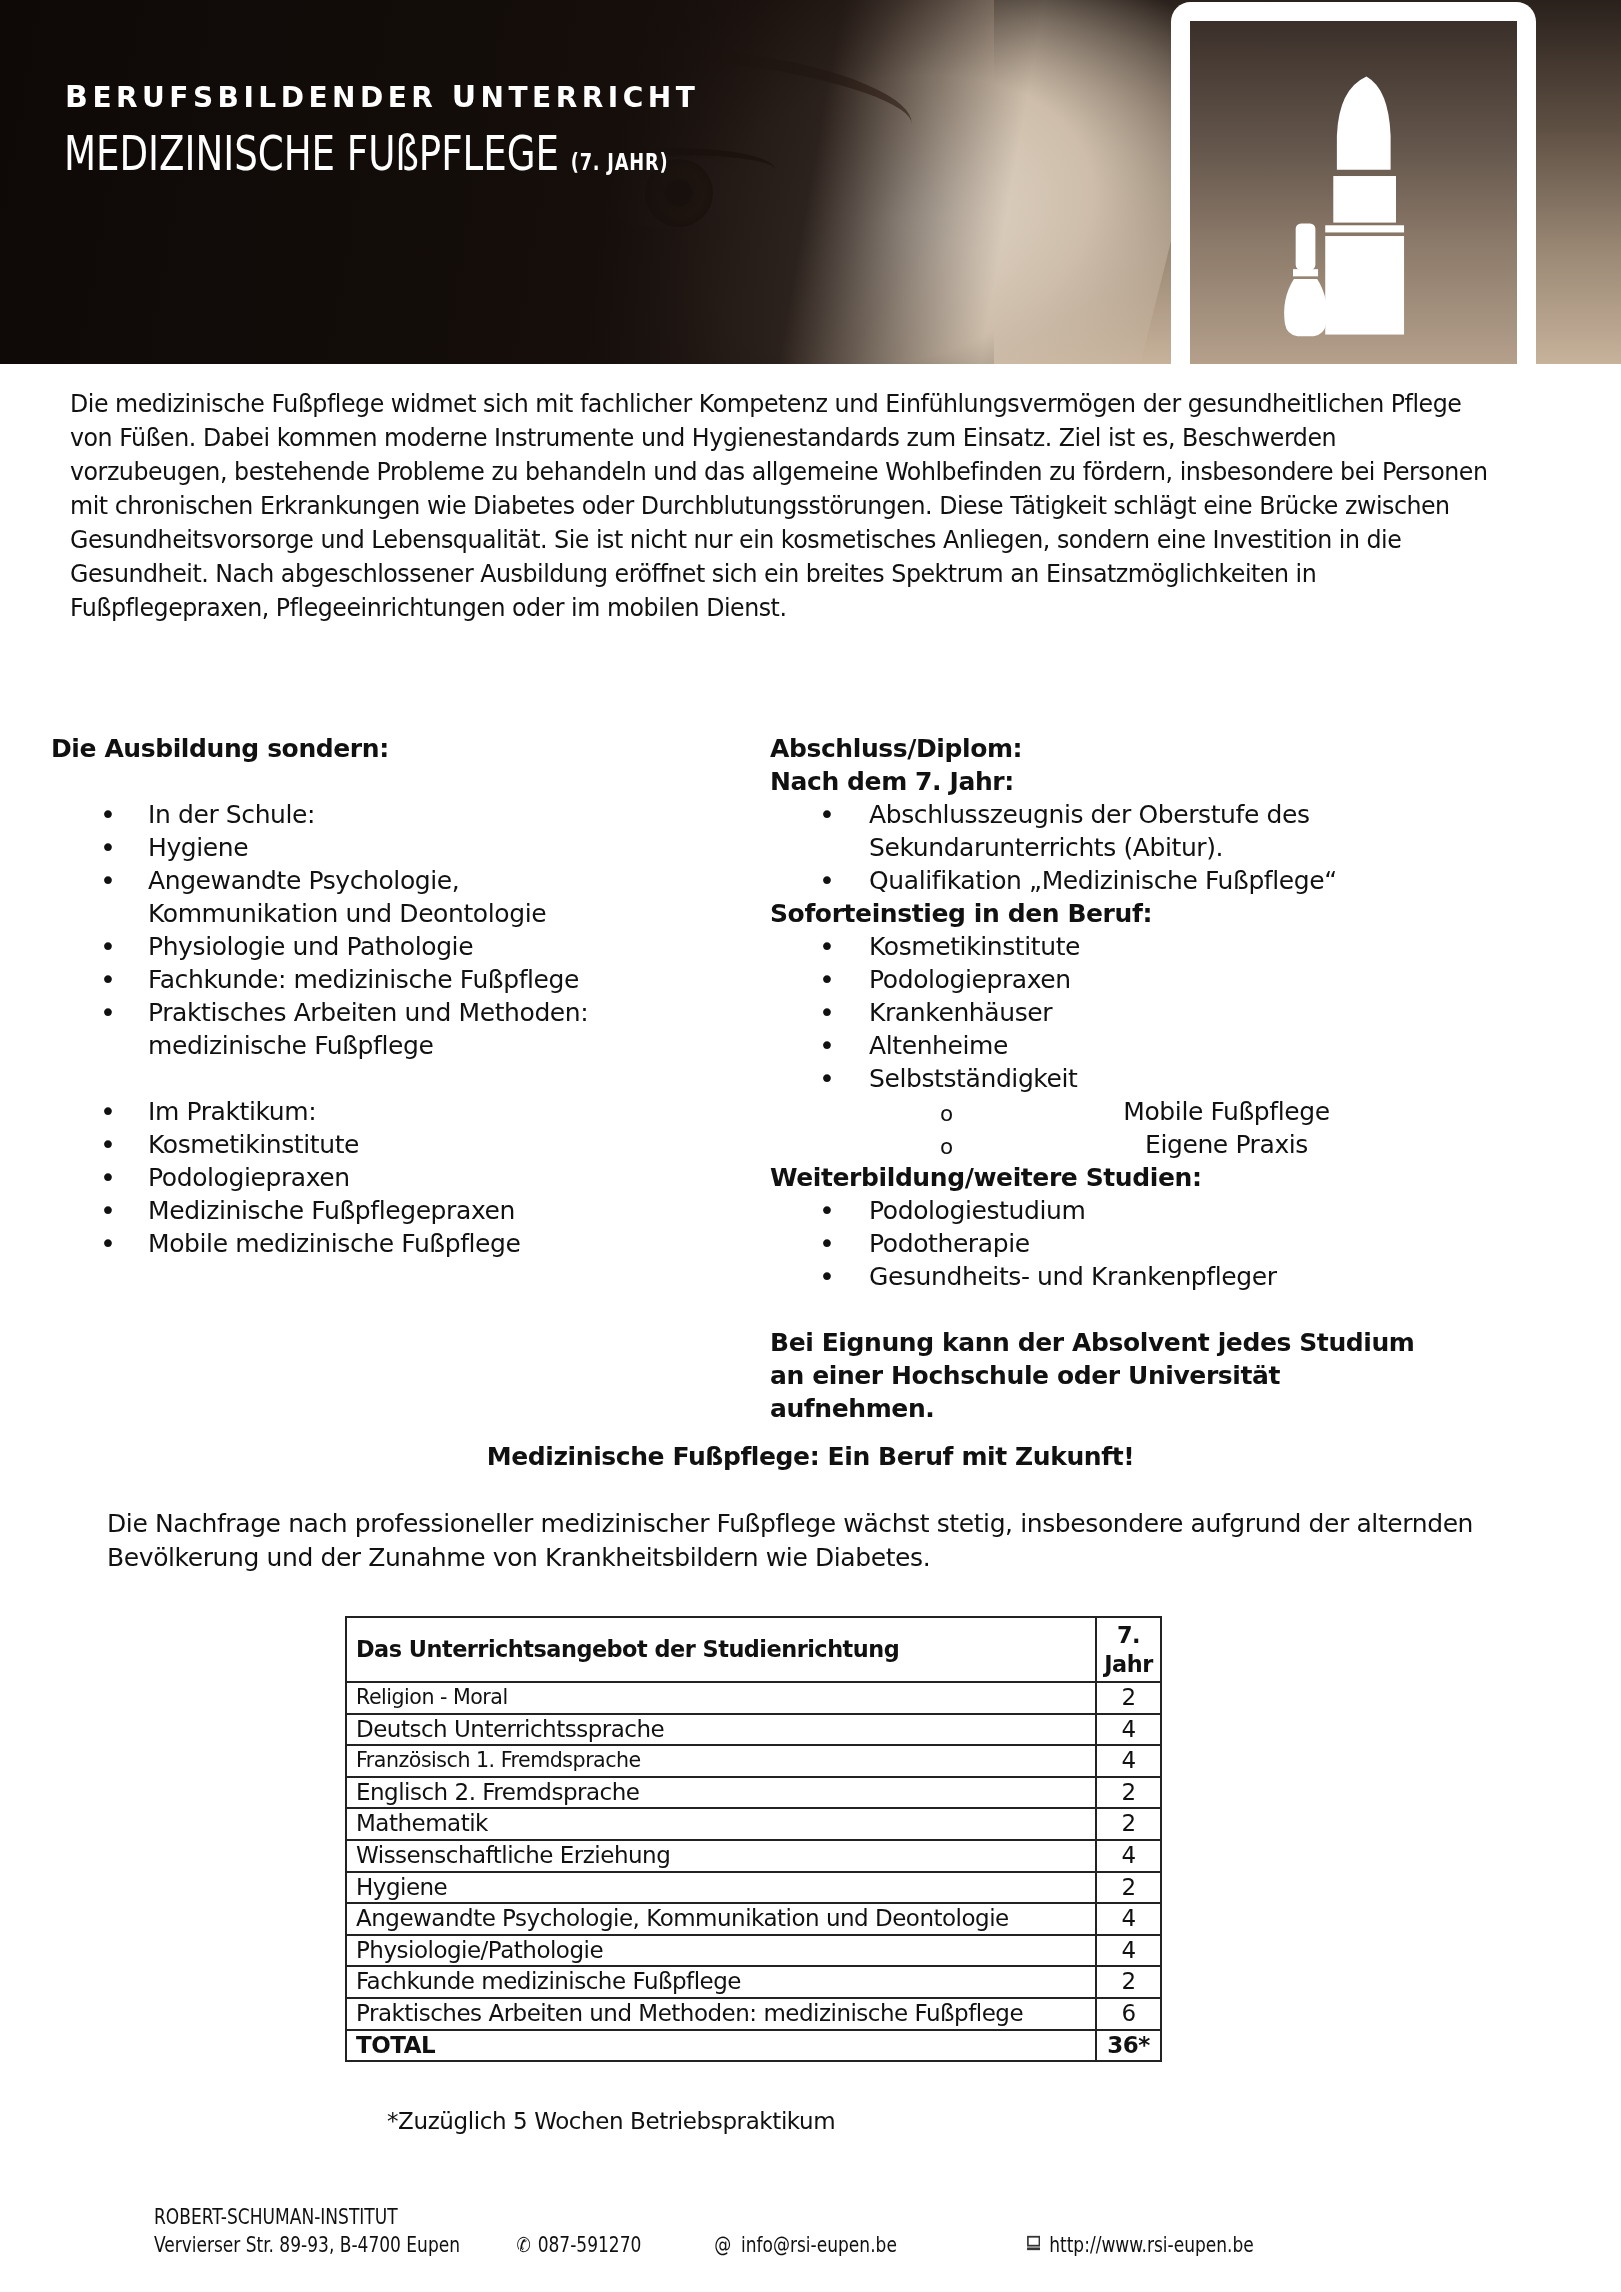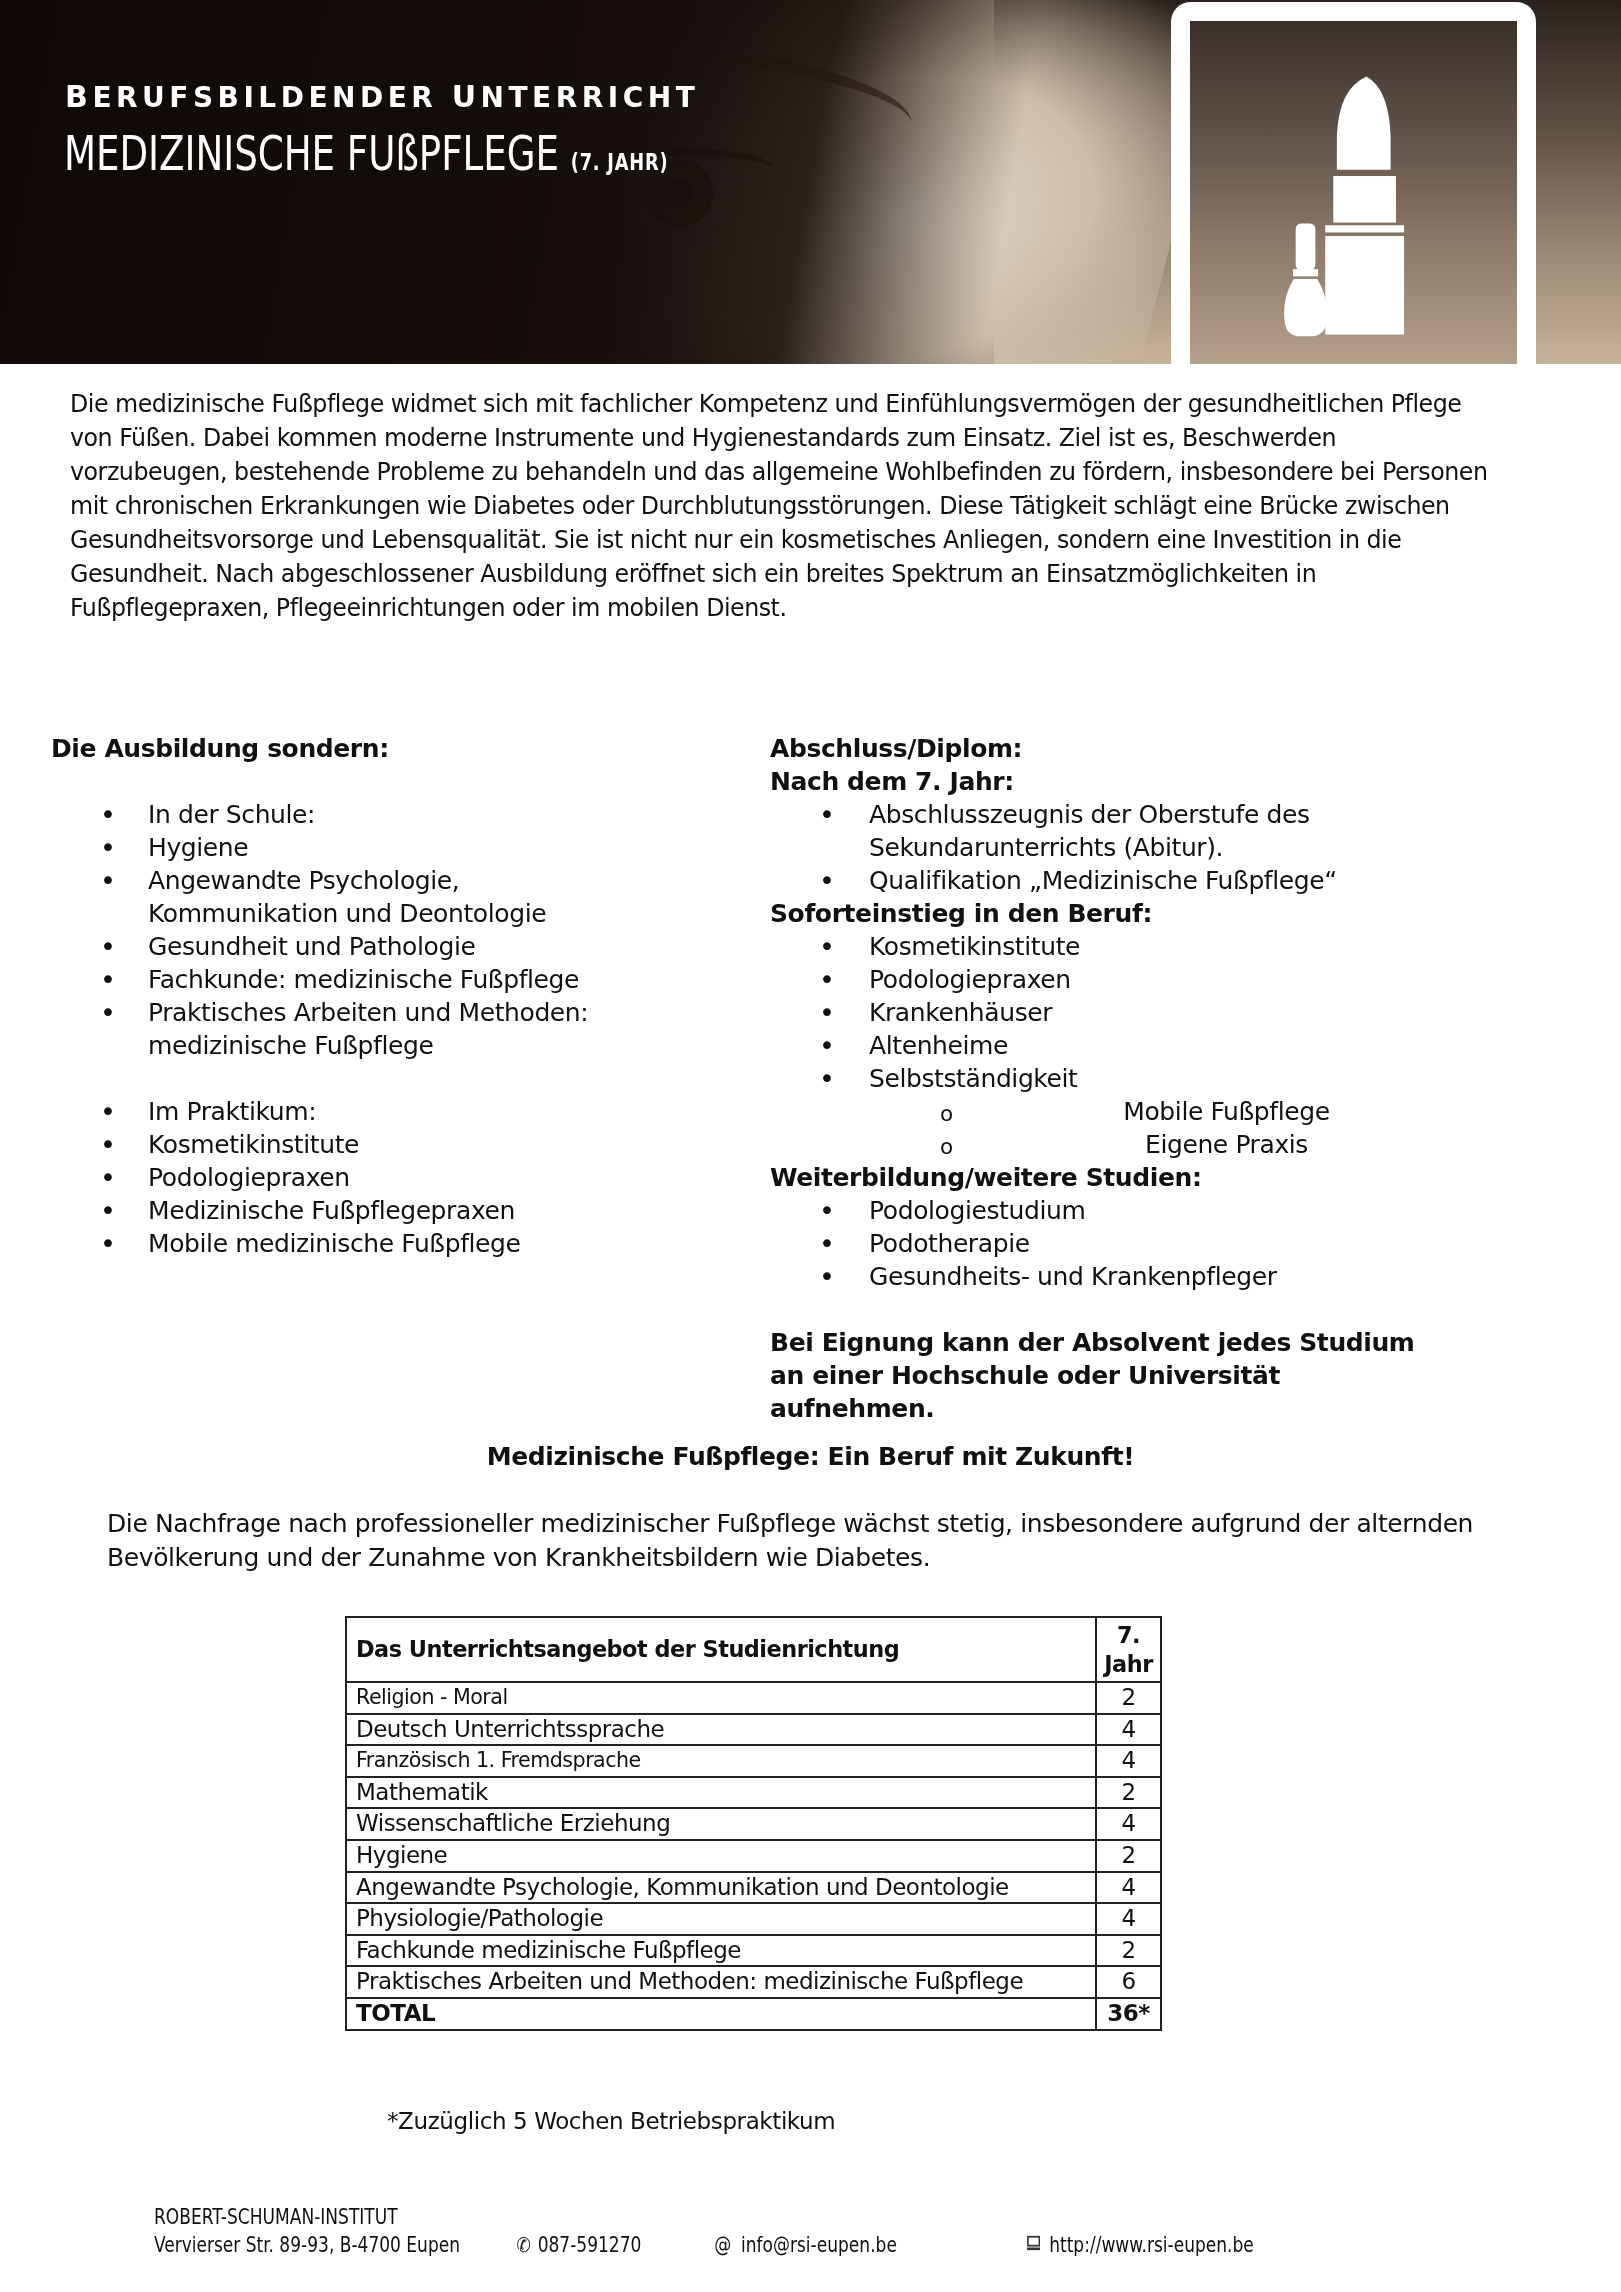--- a/index.html
+++ b/index.html
@@ -124,21 +124,21 @@
 
 <p class="intro" style="margin:0;">Die medizinische Fußpflege widmet sich mit fachlicher Kompetenz und Einfühlungsvermögen der gesundheitlichen Pflege von Füßen. Dabei kommen moderne Instrumente und Hygienestandards zum Einsatz. Ziel ist es, Beschwerden vorzubeugen, bestehende Probleme zu behandeln und das allgemeine Wohlbefinden zu fördern, insbesondere bei Personen mit chronischen Erkrankungen wie Diabetes oder Durchblutungsstörungen. Diese Tätigkeit schlägt eine Brücke zwischen Gesundheitsvorsorge und Lebensqualität. Sie ist nicht nur ein kosmetisches Anliegen, sondern eine Investition in die Gesundheit. Nach abgeschlossener Ausbildung eröffnet sich ein breites Spektrum an Einsatzmöglichkeiten in Fußpflegepraxen, Pflegeeinrichtungen oder im mobilen Dienst.</p>
 
 <div class="col col-left">
   <div class="heading">Die Ausbildung sondern:</div>
   <div class="gap"></div>
   <ul class="b">
     <li class="bold">In der Schule:</li>
     <li>Hygiene</li>
     <li style="width:421px;">Angewandte Psychologie, Kommunikation und Deontologie</li>
-    <li>Gesundheit und Pathologie</li>
+    <li>Physiologie und Pathologie</li>
     <li>Fachkunde: medizinische Fußpflege</li>
     <li style="width:537px;">Praktisches Arbeiten und Methoden: medizinische Fußpflege</li>
   </ul>
   <div class="gap"></div>
   <ul class="b">
     <li class="bold">Im Praktikum:</li>
     <li>Kosmetikinstitute</li>
     <li>Podologiepraxen</li>
     <li>Medizinische Fußpflegepraxen</li>
     <li>Mobile medizinische Fußpflege</li>
@@ -189,20 +189,24 @@
         <td class="small">Religion - Moral</td>
         <td class="num">2</td>
       </tr>
   <tr>
         <td>Deutsch Unterrichtssprache</td>
         <td class="num">4</td>
       </tr>
   <tr>
         <td class="small">Französisch 1. Fremdsprache</td>
         <td class="num">4</td>
+      </tr>
+  <tr>
+        <td>Englisch 2. Fremdsprache</td>
+        <td class="num">2</td>
       </tr>
   <tr>
         <td>Mathematik</td>
         <td class="num">2</td>
       </tr>
   <tr>
         <td>Wissenschaftliche Erziehung</td>
         <td class="num">4</td>
       </tr>
   <tr>

